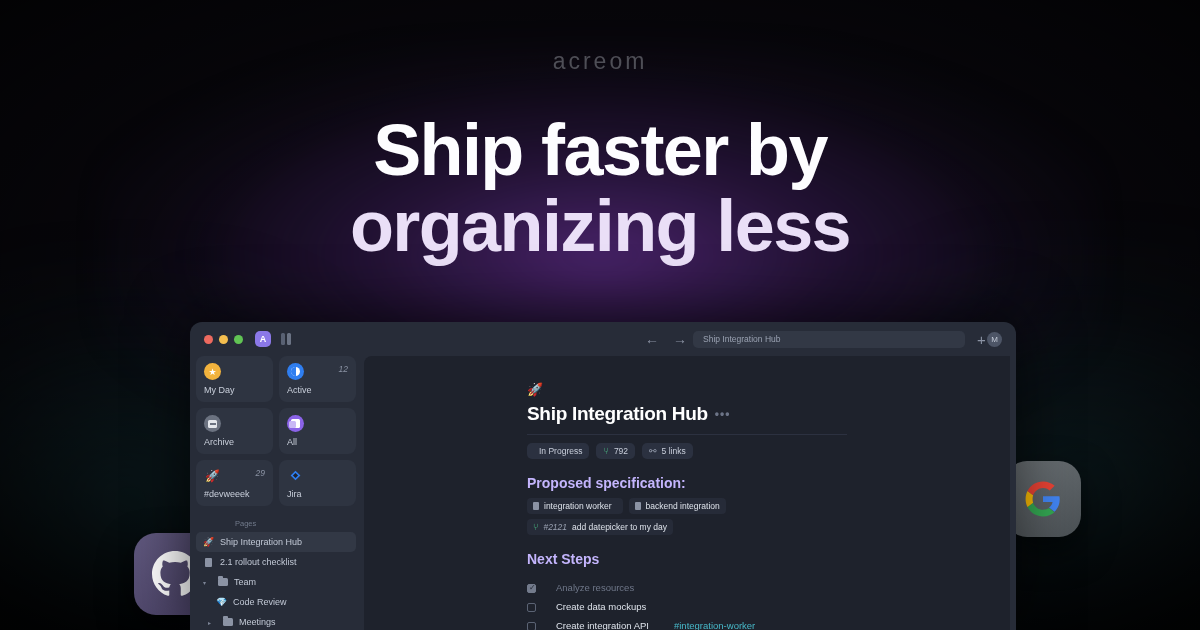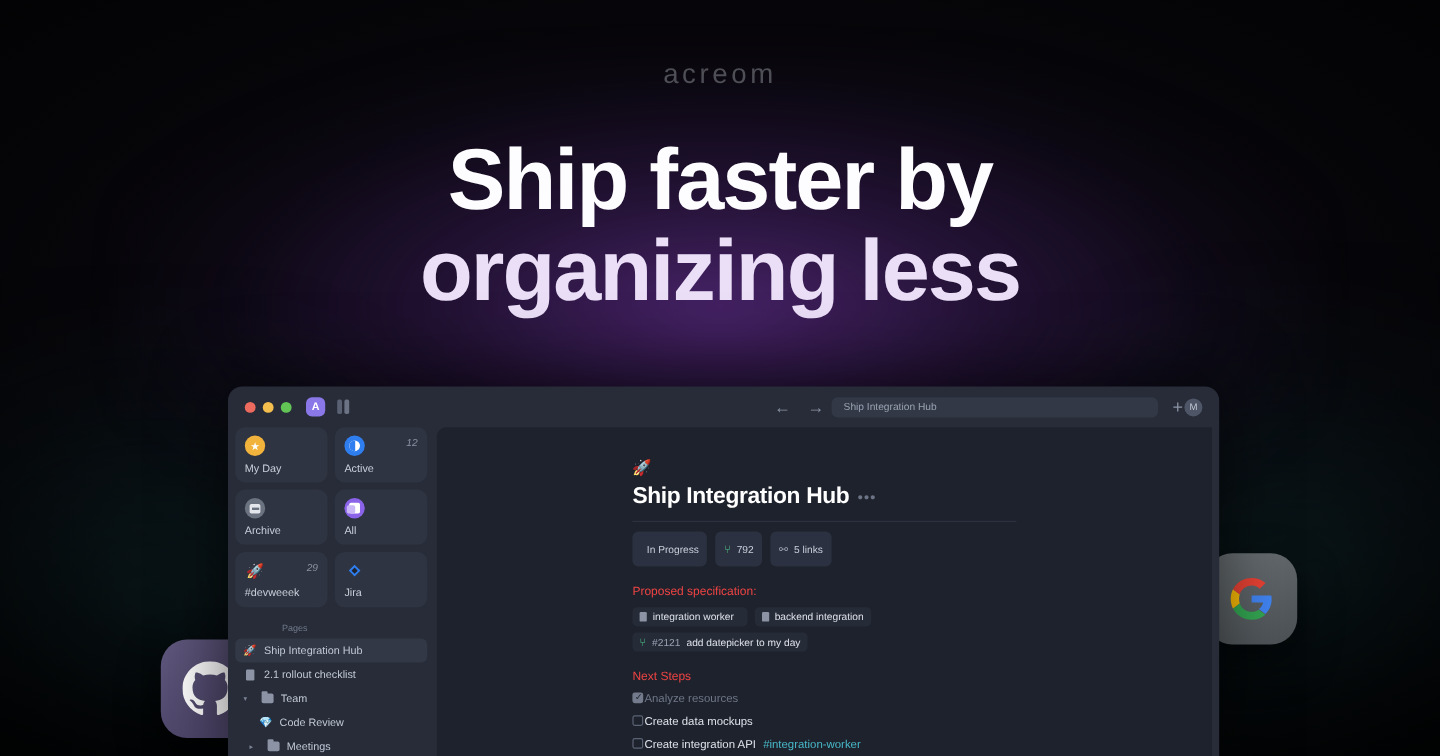--- a/index.html
+++ b/index.html
@@ -140,35 +140,35 @@
     flex:1;background:#1e222c;border-radius:8px 0 0 0;margin-left:2px;
     padding:26px 0 0 0;
   }
   .doc{width:320px;margin:0 auto;}
   .doc-emoji{font-size:13px;margin-bottom:6px;}
   .doc-title{font-size:19px;font-weight:700;color:#fff;letter-spacing:-.3px;display:flex;align-items:center;gap:7px;}
   .dots{color:#6c7par;color:#6c7487;font-size:12px;letter-spacing:1px;line-height:10px;}
   .divider{height:1px;background:#2c3140;margin:9px 0 8px 0;}
   .chips{display:flex;gap:7px;}
   .chip{
-    height:29px;border-radius:5px;background:#2b3140;display:flex;align-items:center;
+    height:16px;border-radius:5px;background:#2b3140;display:flex;align-items:center;
     gap:5px;padding:0 7px;font-size:8.5px;color:#c9cfdb;
   }
   .chip .branch{color:#4ec98a;font-size:9px;}
   .chip .link{color:#9aa2b2;font-size:9px;}
-  .h2{font-size:10px;font-weight:400;color:#ef4444;margin:16px 0 7px 0;}
+  .h2{font-size:14px;font-weight:700;color:#c4b5fd;margin:16px 0 7px 0;}
   .refrow{display:flex;gap:6px;margin-bottom:5px;flex-wrap:wrap;align-items:flex-end;}
   .ref{
     height:16px;border-radius:4px;background:#262b38;display:flex;align-items:center;gap:5px;
     padding:0 6px;font-size:8.5px;color:#dde2ea;
   }
   .ref .rdoc{width:6px;height:8px;border-radius:1px;background:#8b93a4;}
   .ref .rbranch{color:#4ec98a;font-size:9px;}
-  .ref .num{color:#9aa2b2;}
-  .checkrow{display:flex;align-items:flex-start;gap:1px;height:19px;}
+  .ref .num{color:#9aa2b2;font-style:italic;}
+  .checkrow{display:flex;align-items:flex-end;gap:20px;height:19px;}
   .cbox{width:9px;height:9px;border-radius:2px;border:1px solid #5b6persona;border:1px solid #5b6374;}
   .cbox.on{background:#6b7healing;background:#737b8c;border-color:#737b8c;position:relative;}
   .cbox.on::after{content:"✓";position:absolute;left:1px;top:-2.5px;font-size:8px;color:#232834;}
   .ctext{font-size:9.5px;color:#dde2ea;}
   .ctext.done{color:#6f7policy;color:#6f7789;}
   .tag{font-size:9.5px;color:#47b8c8;margin-left:5px;}
 </style>
 </head>
 <body>
 

